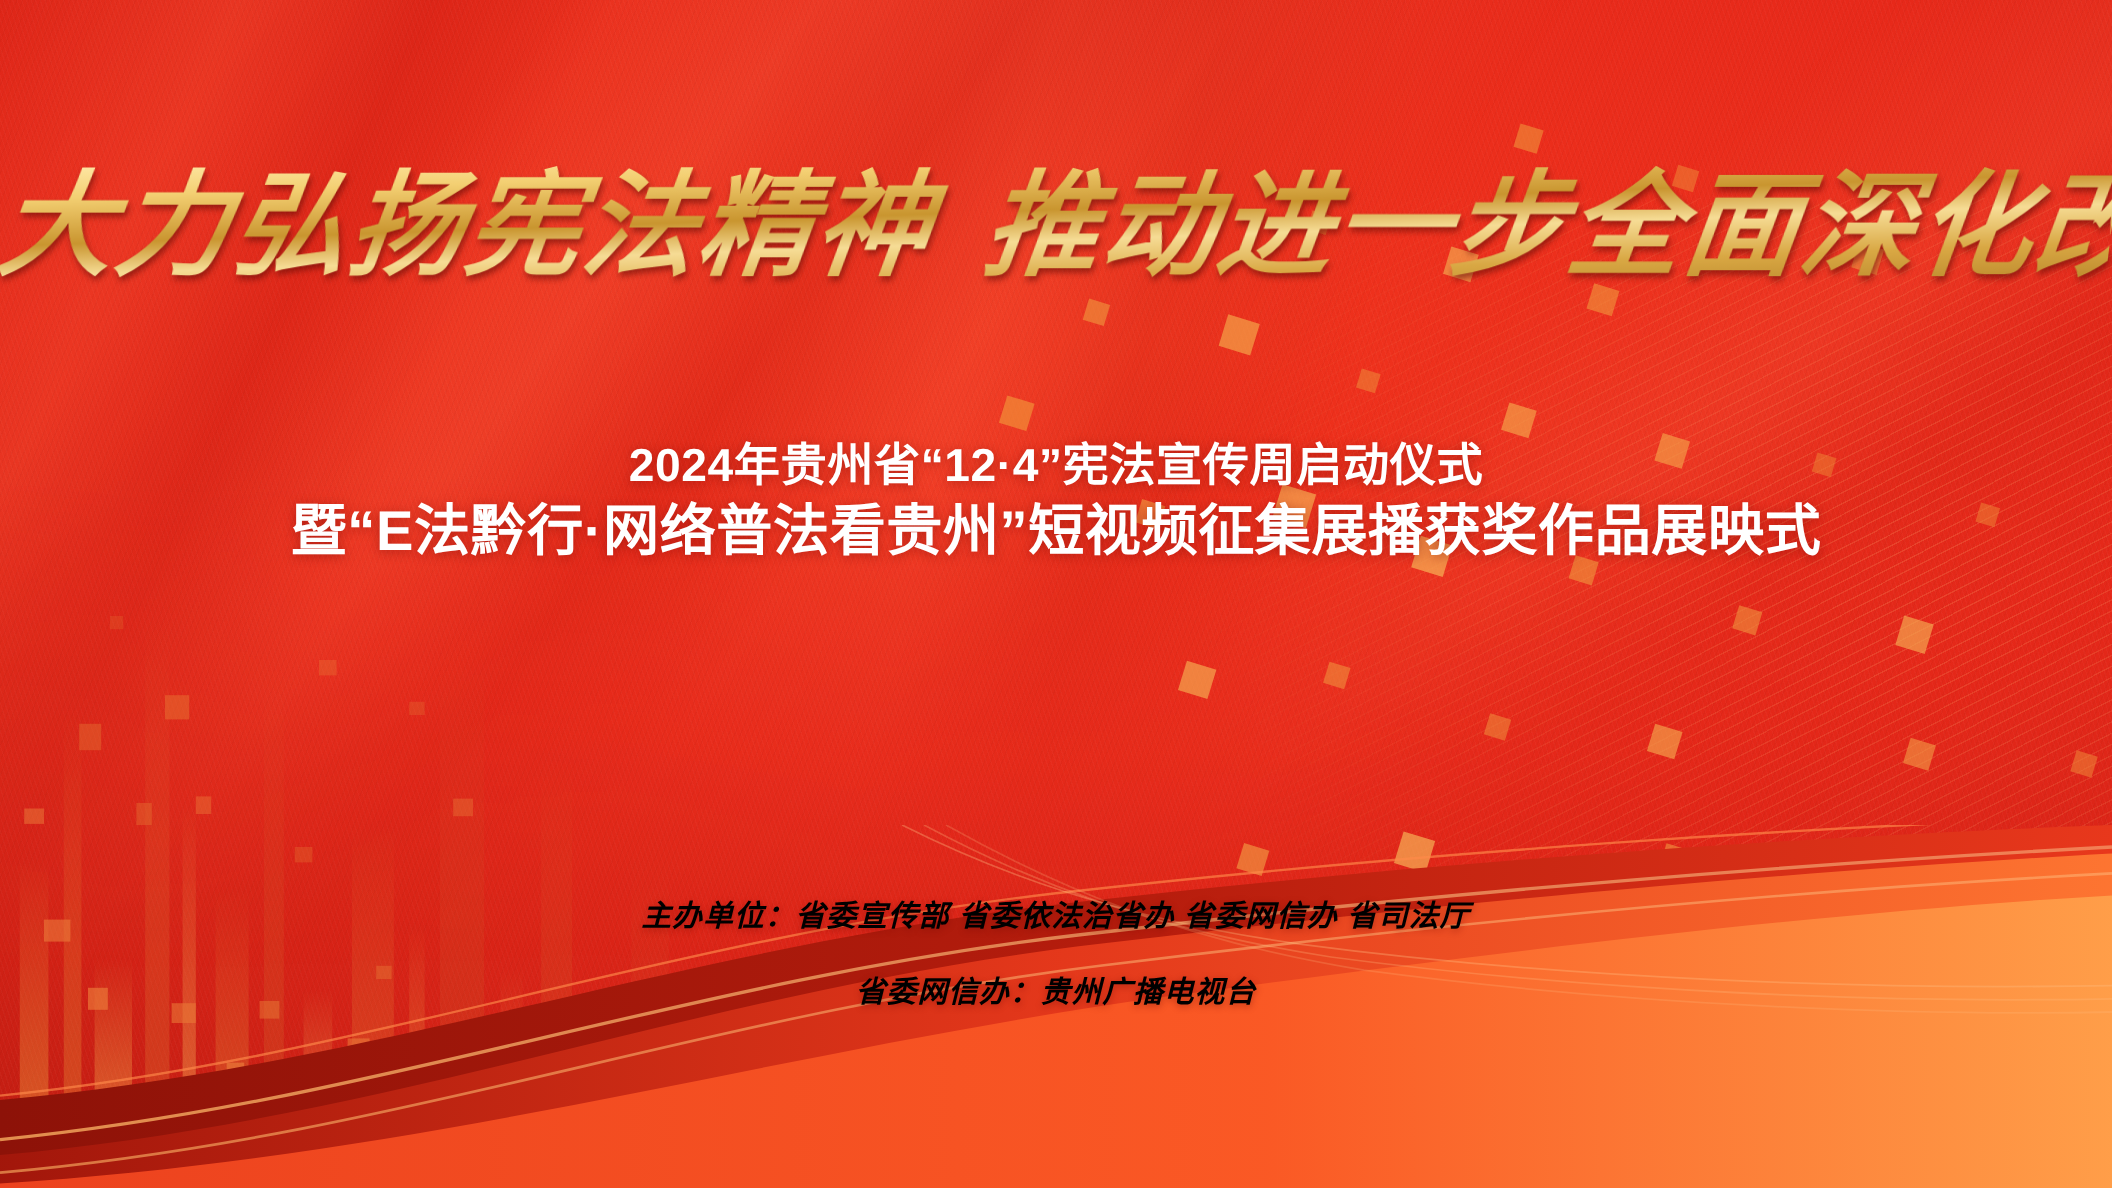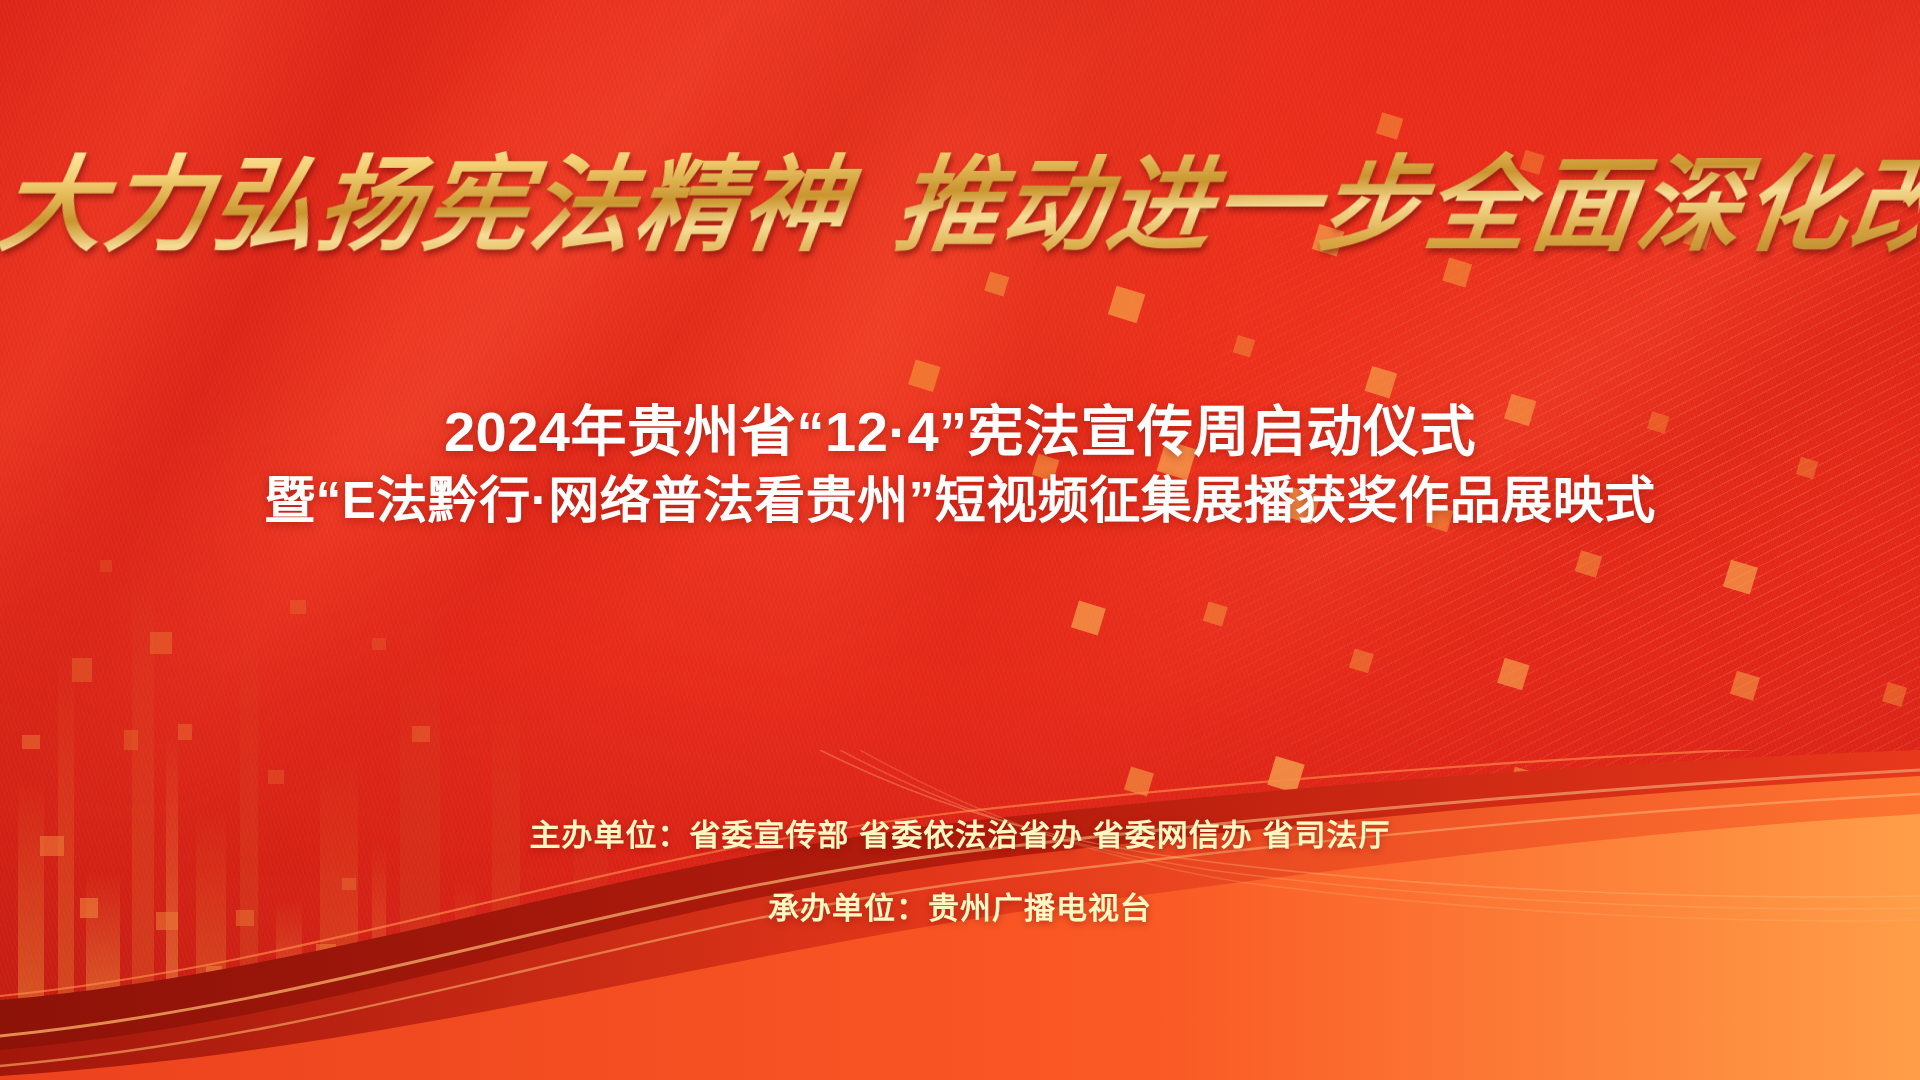--- a/index.html
+++ b/index.html
@@ -85,39 +85,40 @@
     transform:skewX(-7deg);
   }
   .calligraphy .gap{display:inline-block;width:48px;}
 
   .title-block{
     position:absolute;left:0;right:0;top:396px;text-align:center;
   }
   .title-line{
     color:#ffffff;
     font-weight:700;
-    font-size:56px;
+    font-size:42px;
     line-height:1.28;
     letter-spacing:0.5px;
     white-space:nowrap;
     text-shadow:0 2px 10px rgba(120,12,6,.45);
   }
   .title-line.l2{font-size:51px;}
 
   .credits{
     position:absolute;left:0;right:0;top:820px;text-align:center;
   }
   .credit-line{
-    color:#fef9c3;
-    font-size:31px;
+    color:#000000;
+    font-size:27px;
     font-weight:700;
     line-height:1.0;
     letter-spacing:1px;
     white-space:nowrap;
     text-shadow:0 2px 7px rgba(120,12,6,.45);
+    font-style:italic;
   }
   .credit-line.second{margin-top:42px;}
 </style>
 </head>
 <body>
 
 <div id="stage">
 
   <div class="layer bg-base"></div>
   <div class="layer bg-silk"></div>
@@ -238,17 +239,17 @@
 
     <div class="calligraphy"><span>大力弘扬宪法精神</span><span class="gap"></span><span>推动进一步全面深化改革</span></div>
 
     <div class="title-block">
       <div class="title-line l1">2024年贵州省“12·4”宪法宣传周启动仪式</div>
       <div class="title-line l2">暨“E法黔行·网络普法看贵州”短视频征集展播获奖作品展映式</div>
     </div>
 
     <div class="credits">
       <div class="credit-line first">主办单位：省委宣传部  省委依法治省办  省委网信办  省司法厅</div>
-      <div class="credit-line second">承办单位：贵州广播电视台</div>
+      <div class="credit-line second">省委网信办：贵州广播电视台</div>
     </div>
 
   </div>
 </div>
 
 </body></html>

